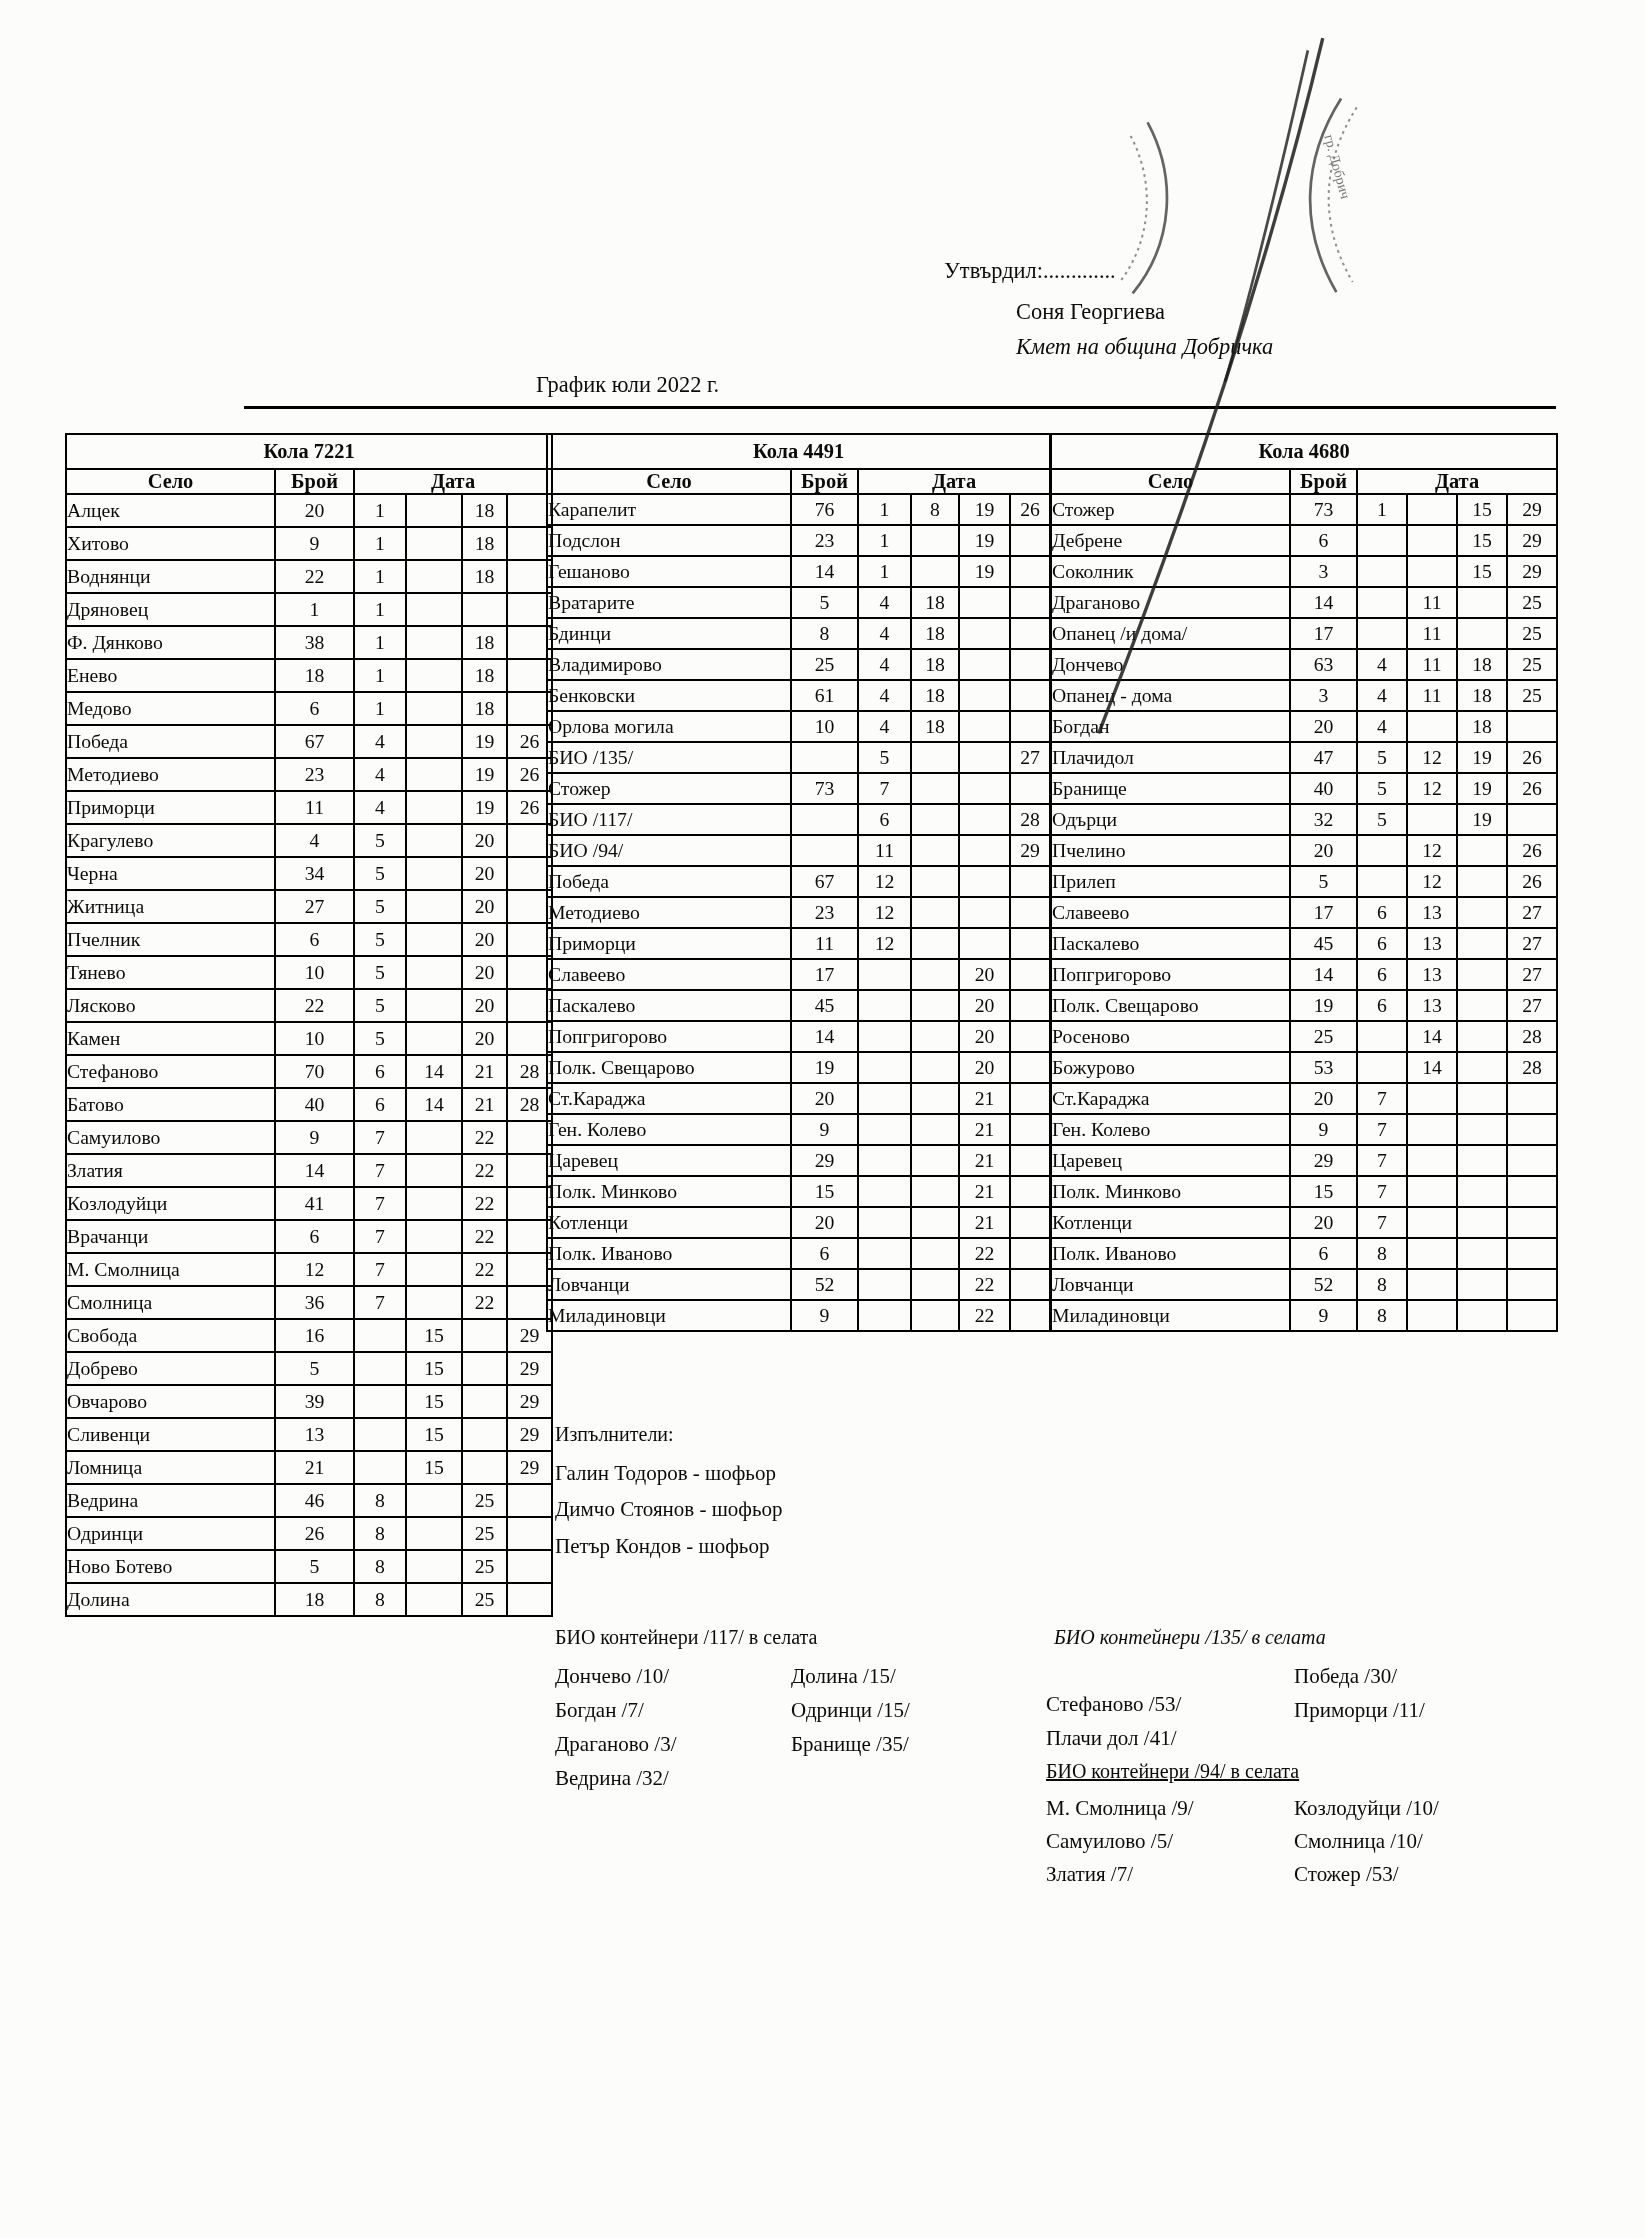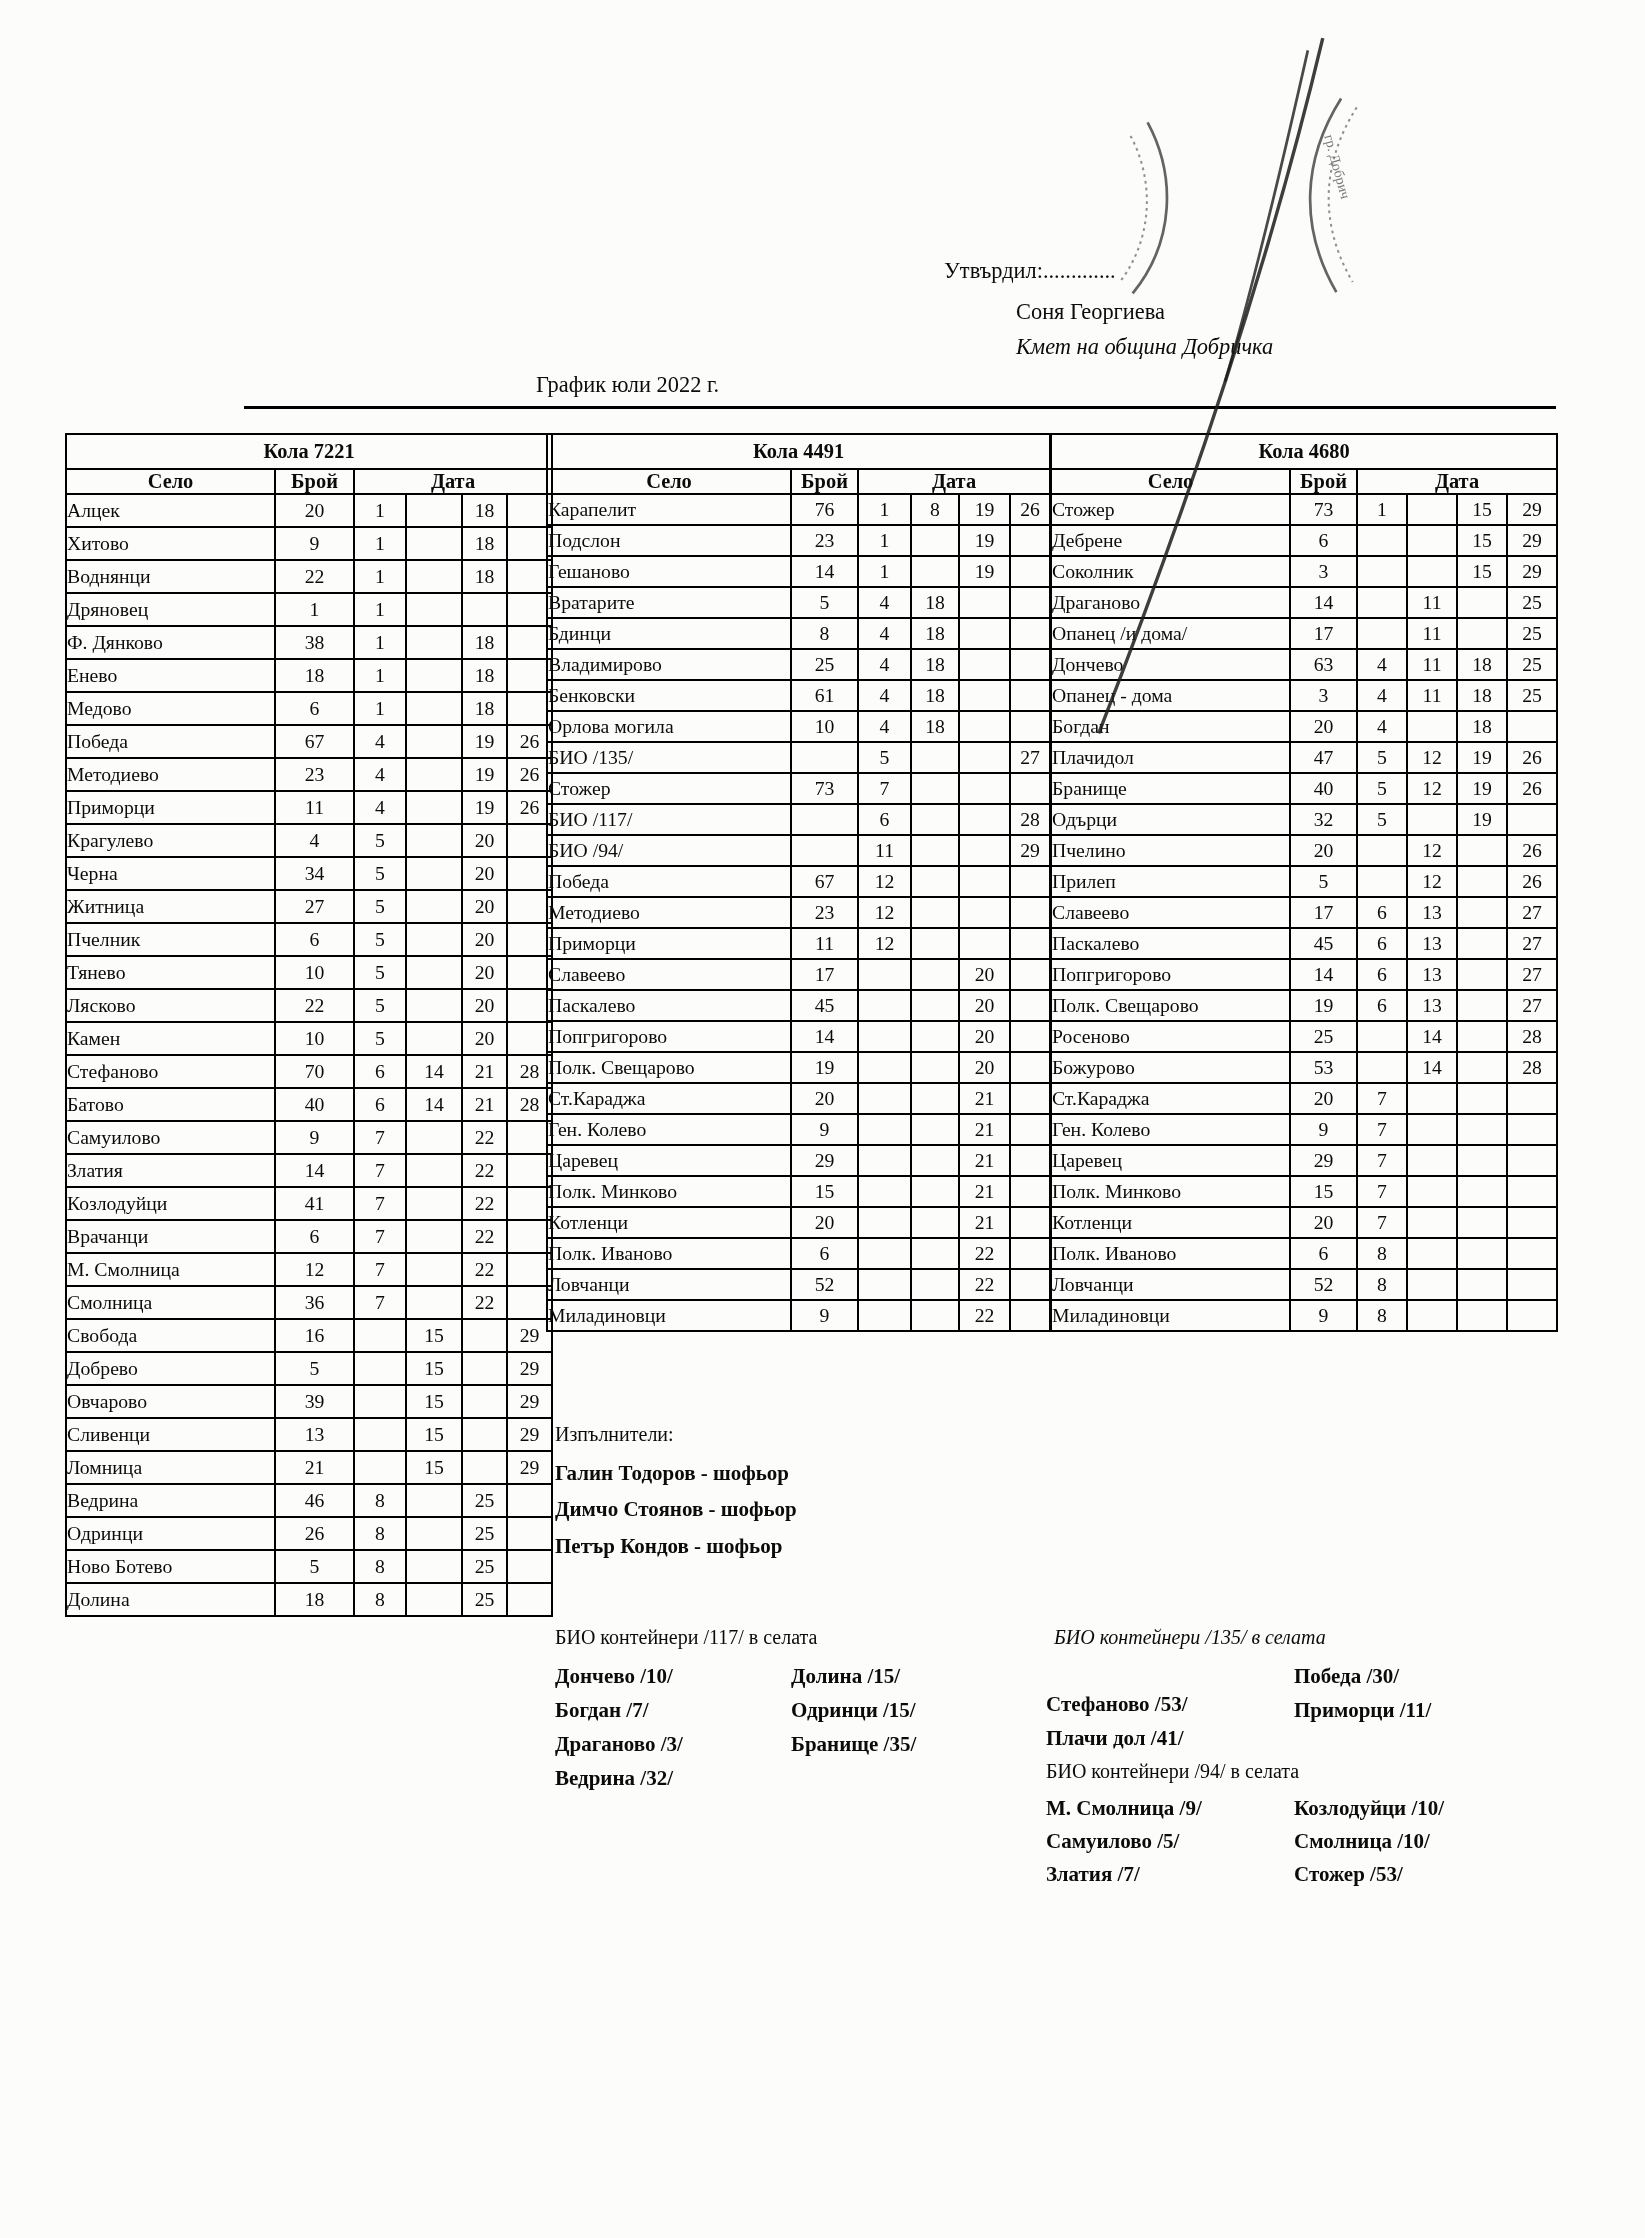--- a/index.html
+++ b/index.html
@@ -16,21 +16,21 @@
   table.sched th, table.sched td{border:2px solid #000;padding:0;overflow:hidden;
         font-size:19.7px;vertical-align:middle;white-space:nowrap;}
   table.sched thead th{font-weight:bold;font-size:20.4px;text-align:center;}
   tr.car{height:35px;}
   tr.cols{height:22px;}
   #t0 tbody tr{height:33px;}
   #t1 tbody tr, #t2 tbody tr{height:31px;}
   td.vc{text-align:left;padding-left:6.1px;}
   td.nc{text-align:center;}
   ul.plain{list-style:none;margin:0;padding:0;}
-  ul.plain li{font-size:21px;margin:0 0 12.2px 0;white-space:nowrap;font-weight:bold;}
+  ul.plain li{font-size:21px;margin:0 0 12.2px 0;white-space:nowrap;}
   ul.sp50 li{height:34px;margin:0;}
   ul.sp48 li{height:33px;margin:0;}
   .overlay{position:absolute;left:0;top:0;pointer-events:none;}
 </style>
 </head>
 <body>
 
 <div class="page">
 
   <div class="t fs33" style="left:944px;top:258px;">Утвърдил:.............</div>
@@ -837,21 +837,21 @@
   <div class="t fs31" style="left:1054px;top:1626px;font-style:italic;">БИО контейнери /135/ в селата</div>
   <ul class="plain sp50 t" style="left:1046px;top:1664px;margin-top:28px;">
       <li>Стефаново /53/</li>
       <li>Плачи дол /41/</li>
     </ul>
   <ul class="plain sp50 t" style="left:1294px;top:1664px;">
       <li>Победа /30/</li>
       <li>Приморци /11/</li>
     </ul>
 
-  <div class="t fs31" style="left:1046px;top:1760px;">БИО контейнери /94/ в селата</div>
+  <div class="t fs31" style="left:1046px;top:1760px;text-decoration:underline;">БИО контейнери /94/ в селата</div>
   <ul class="plain sp48 t" style="left:1046px;top:1796px;">
       <li>М. Смолница /9/</li>
       <li>Самуилово /5/</li>
       <li>Златия /7/</li>
     </ul>
   <ul class="plain sp48 t" style="left:1294px;top:1796px;">
       <li>Козлодуйци /10/</li>
       <li>Смолница /10/</li>
       <li>Стожер /53/</li>
     </ul>

